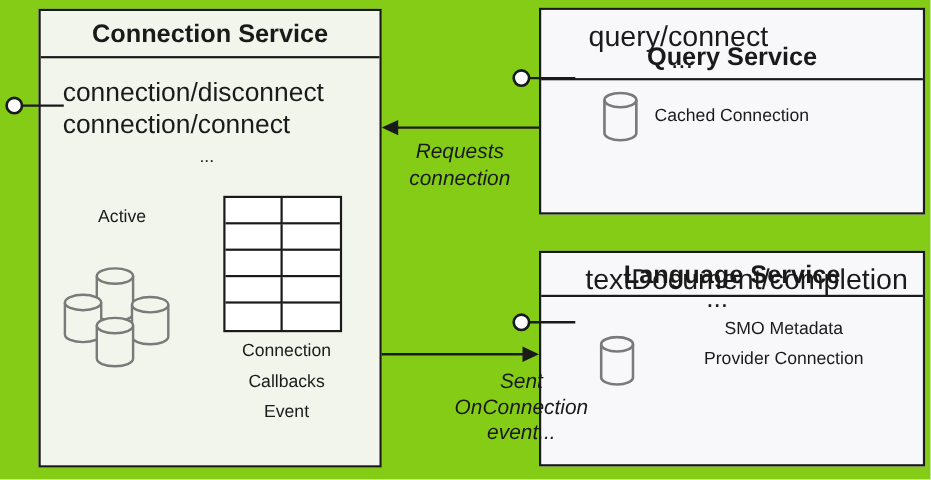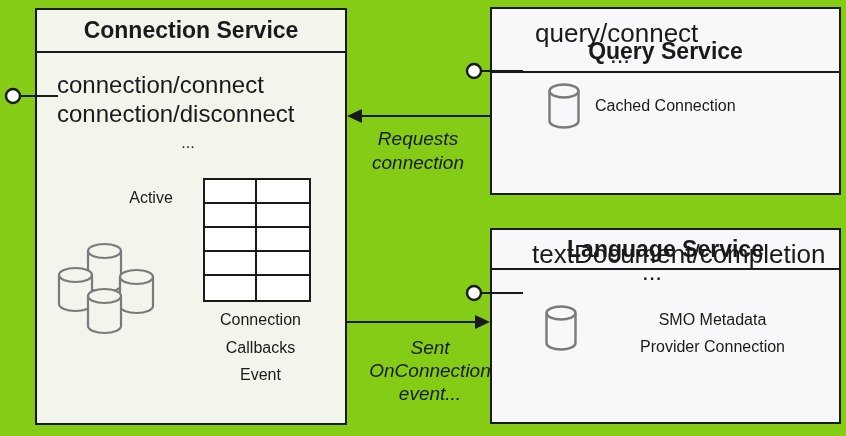--- a/index.html
+++ b/index.html
@@ -33,26 +33,26 @@
 </style>
 </head>
 <body>
 
 <div class="canvas">
 
   <div class="box box-conn">
     <div class="hdr hdr-conn">Connection Service</div>
 
     <div class="abs" style="left:20px;top:60px;width:262px;">
+      <div class="method-left">connection/disconnect</div>
       <div class="method-left">connection/connect</div>
-      <div class="method-left">connection/disconnect</div>
       <div class="body-text centered">...</div>
     </div>
 
-    <div class="abs body-text centered" style="left:0px;top:174px;width:148px;line-height:27px;margin-left:40px;">
+    <div class="abs body-text centered" style="left:0px;top:174px;width:148px;line-height:27px;">
       <div>Active</div>
     </div>
 
     <svg class="abs" style="left:20px;top:232px;" width="100" height="95" viewBox="0 0 100 95">
       <g stroke="#7a7a7a" stroke-width="2.2" fill="#f2f5ec">
 
         <path d="M31,9 V43 A16.5,7 0 0 0 64,43 V9 A16.5,7 0 0 0 31,9 Z"></path>
         <path d="M31,9 A16.5,7 0 0 0 64,9" fill="none"></path>
 
         <path d="M2,33 V62 A16.5,7 0 0 0 35,62 V33 A16.5,7 0 0 0 2,33 Z"></path>
@@ -106,21 +106,21 @@
 
     <div class="abs method-right" style="left:40px;top:10px;">textDocument/completion</div>
     <div class="abs ellipsis" style="left:40px;top:32px;width:240px;">...</div>
 
     <svg class="abs" style="left:53px;top:75px;" width="32" height="46" viewBox="0 0 32 46">
       <g stroke="#7a7a7a" stroke-width="2.4" fill="none">
         <path d="M1.5,8 V38 A14.5,6.5 0 0 0 30.5,38 V8 A14.5,6.5 0 0 0 1.5,8 Z"></path>
         <path d="M1.5,8 A14.5,6.5 0 0 0 30.5,8"></path>
       </g>
     </svg>
-    <div class="abs body-text centered" style="left:98px;top:76px;width:245px;line-height:27px;">
+    <div class="abs body-text centered" style="left:98px;top:56px;width:245px;line-height:27px;">
       <div>SMO Metadata</div>
       <div>Provider Connection</div>
     </div>
   </div>
 
   <svg class="overlay" width="846" height="436" viewBox="0 0 846 436">
 
     <g>
       <line x1="20" y1="96" x2="58" y2="96" stroke="#1a1a1a" stroke-width="2.2"></line>
       <circle cx="13" cy="96" r="7" fill="#ffffff" stroke="#1a1a1a" stroke-width="2.4"></circle>
@@ -144,19 +144,19 @@
     <g>
       <line x1="347" y1="322" x2="478" y2="322" stroke="#1a1a1a" stroke-width="2.2"></line>
       <polygon points="490,322 475,315 475,329" fill="#1a1a1a"></polygon>
     </g>
   </svg>
 
   <div class="abs it-label" style="left:347px;top:127px;width:142px;line-height:24px;text-align:center;">
     <div>Requests</div>
     <div>connection</div>
   </div>
-  <div class="abs it-label" style="left:347px;top:336px;width:166px;line-height:23px;">
+  <div class="abs it-label" style="left:347px;top:336px;width:166px;line-height:23px;padding-left:44px;">
     <div>Sent</div>
     <div>OnConnection</div>
     <div>event...</div>
   </div>
 
 </div>
 
 </body></html>

